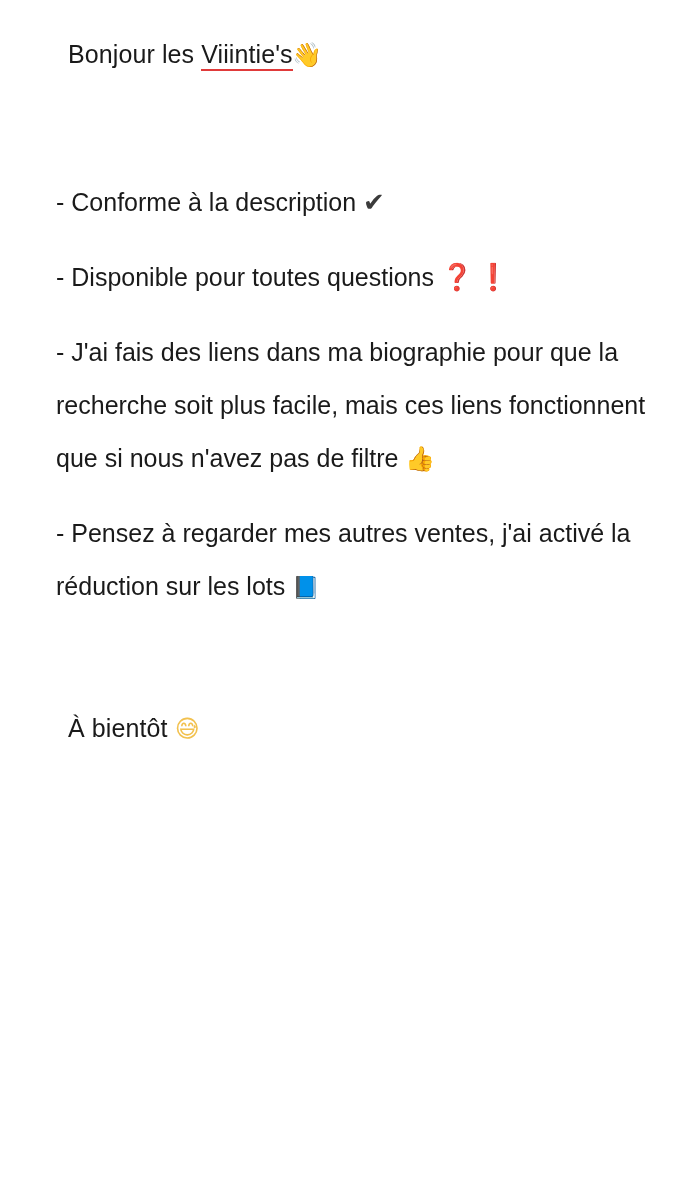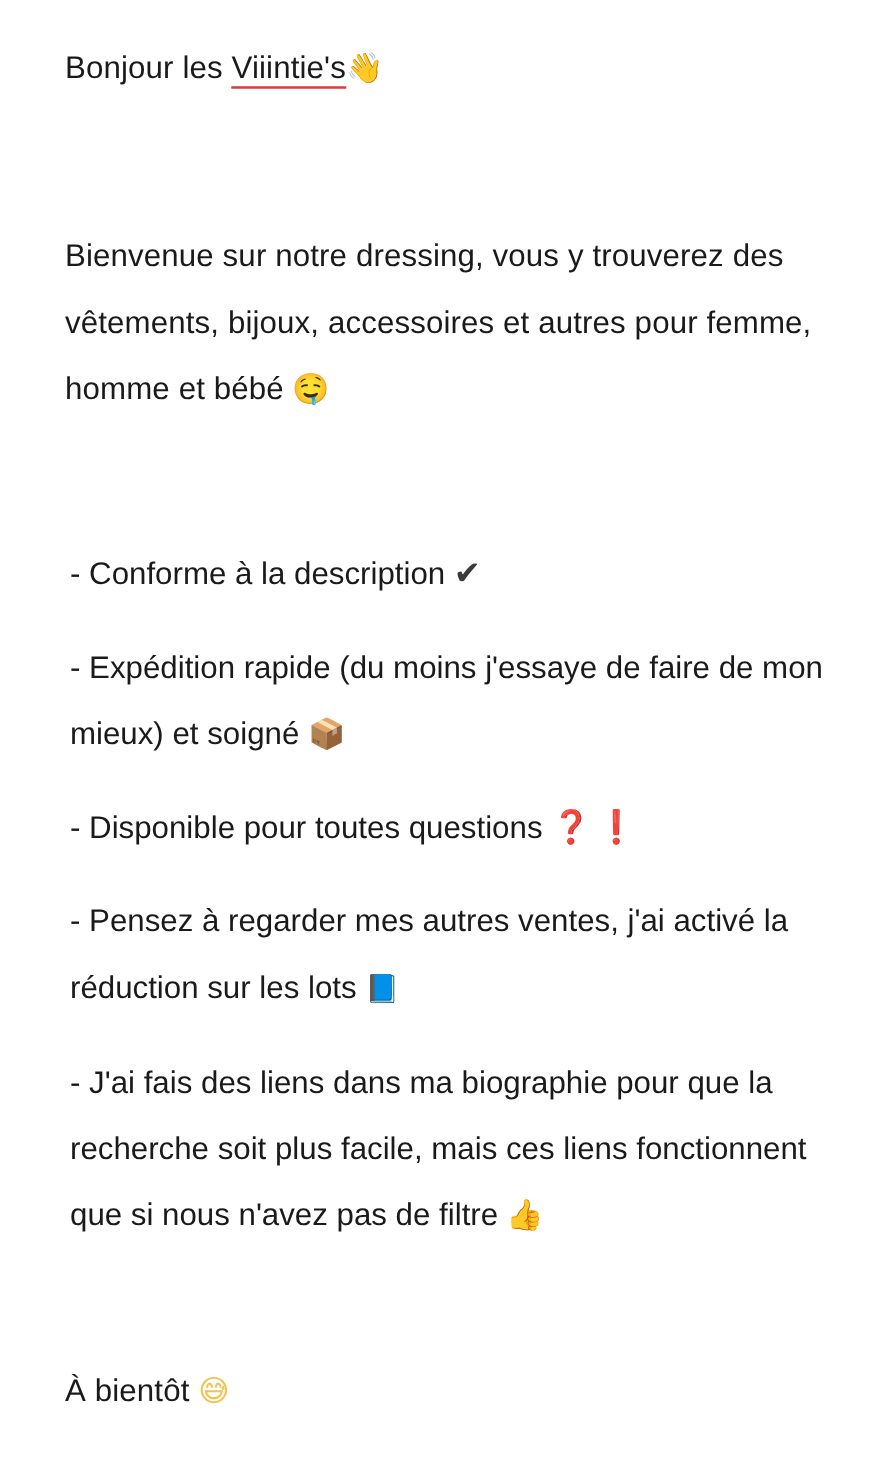--- a/index.html
+++ b/index.html
@@ -19,21 +19,21 @@
     height: 1179px;
     box-sizing: border-box;
     padding: 18px 40px 0 52px;
     background: #ffffff;
   }
   .para {
     font-size: 25px;
     line-height: 53px;
     letter-spacing: 0.1px;
     color: #1a1a1a;
-    margin: 0;
+    margin: 16px;
   }
   .block-greeting { margin-top: 10px; }
   .block-welcome { margin-top: 98px; }
   .block-list { margin-top: 95px; }
   .block-outro { margin-top: 88px; }
 
   .list-item {
     font-size: 25px;
     line-height: 53px;
     color: #1a1a1a;
@@ -78,45 +78,39 @@
 </style>
 </head>
 <body>
 
 <div class="page">
 
   <p class="para block-greeting">
     <span>Bonjour les </span><span class="spell">Viiintie's</span><span class="emoji emoji-wave">👋</span>
   </p>
 
-  <p class="para block-welcome">
-    <span>Bienvenue sur notre dressing, vous y trouverez des vêtements, bijoux, accessoires et autres pour femme, homme et bébé </span><span class="emoji emoji-yum">🤤</span>
-  </p>
 
   <div class="block-list">
 
     <p class="list-item">
       <span>- Conforme à la description </span><span class="emoji-check">✔</span>
     </p>
 
-    <p class="list-item">
-      <span>- Expédition rapide (du moins j'essaye de faire de mon mieux) et soigné </span><span class="emoji emoji-box">📦</span>
-    </p>
 
     <p class="list-item">
       <span>- Disponible pour toutes questions </span><span class="emoji-quest">❓❗</span>
     </p>
 
 
     <p class="list-item">
-      <span>- Pensez à regarder mes autres ventes, j'ai activé la réduction sur les lots </span><span class="emoji-books">📘</span>
+      <span>- J'ai fais des liens dans ma biographie pour que la recherche soit plus facile, mais ces liens fonctionnent que si nous n'avez pas de filtre </span><span class="emoji emoji-thumb">👍</span>
     </p>
 
     <p class="list-item">
-      <span>- J'ai fais des liens dans ma biographie pour que la recherche soit plus facile, mais ces liens fonctionnent que si nous n'avez pas de filtre </span><span class="emoji emoji-thumb">👍</span>
+      <span>- Pensez à regarder mes autres ventes, j'ai activé la réduction sur les lots </span><span class="emoji-books">📘</span>
     </p>
 
   </div>
 
   <p class="para block-outro">
     <span>À bientôt </span><span class="emoji emoji-sweat">😅</span>
   </p>
 
 </div>
 

